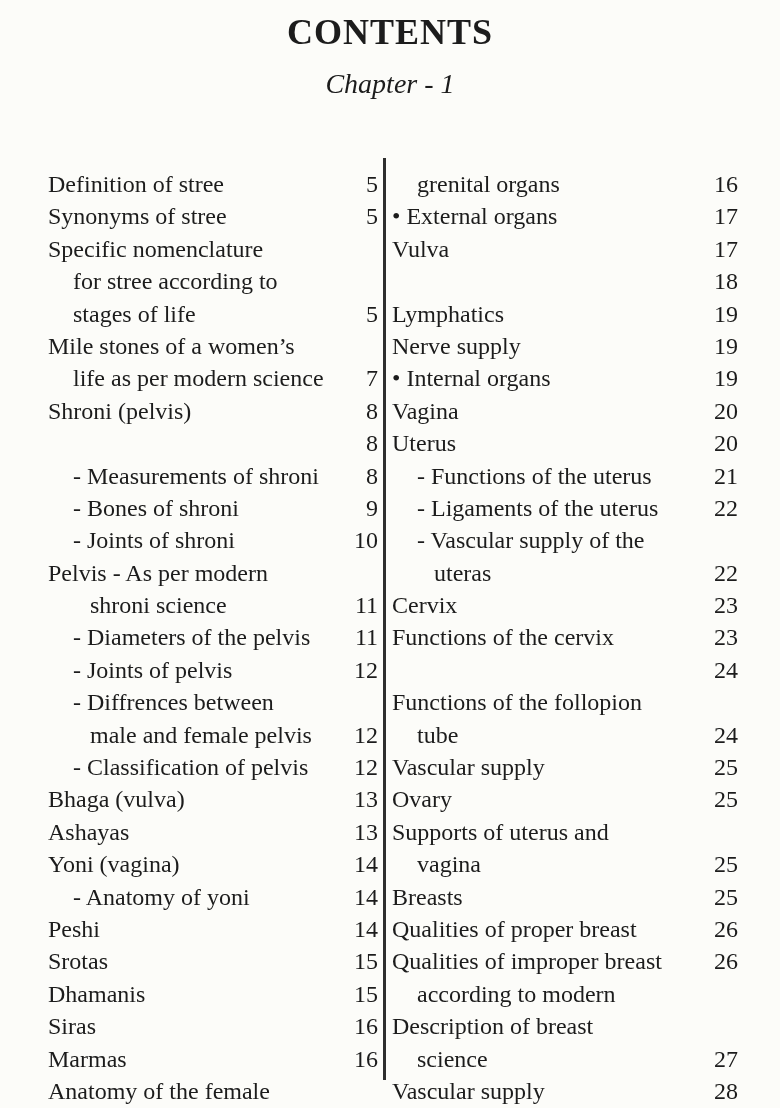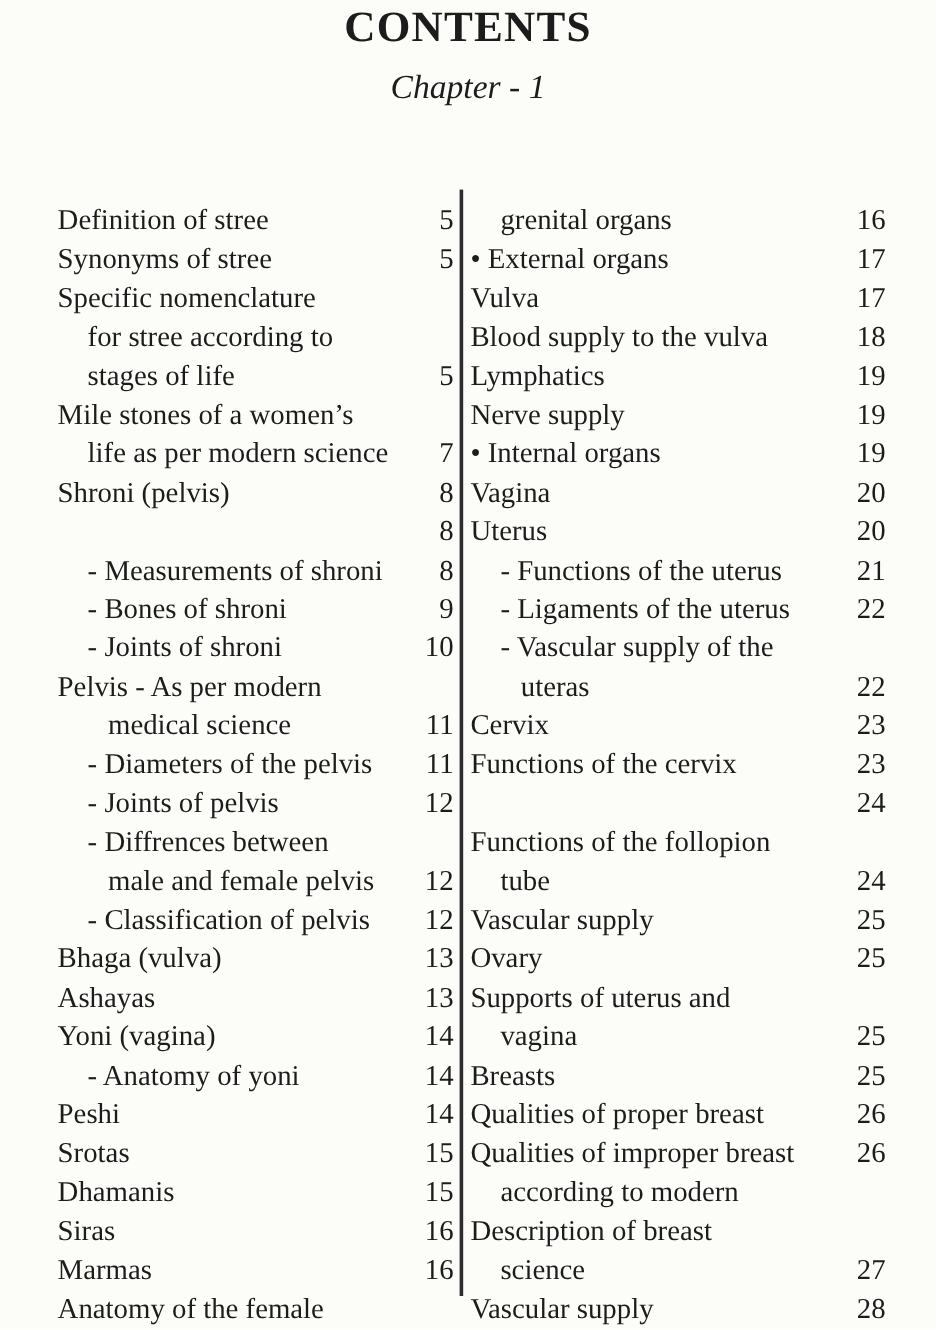--- a/index.html
+++ b/index.html
@@ -11,21 +11,21 @@
     position: relative;
     width: 780px;
     height: 1108px;
     background: var(--paper, #fcfcf9);
     font-family: "Liberation Serif", "DejaVu Serif", serif;
     color: var(--ink, #1c1c1c);
     overflow: hidden;
   }
   .header {
     text-align: center;
-    padding-top: 0;
+    padding-top: 10px;
   }
   .title {
     margin: 0;
     font-size: 36px;
     font-weight: 700;
     letter-spacing: 1px;
     line-height: 44px;
   }
   .chapter {
     margin: 14px 0 0 0;
@@ -131,21 +131,21 @@
       </div>
       <div class="toc-row indent-1">
         <span class="toc-label">- Joints of shroni</span>
         <span class="toc-page">10</span>
       </div>
       <div class="toc-row indent-0">
         <span class="toc-label">Pelvis - As per modern</span>
         <span class="toc-page"></span>
       </div>
       <div class="toc-row indent-2">
-        <span class="toc-label">medical science</span>
+        <span class="toc-label">shroni science</span>
         <span class="toc-page">11</span>
       </div>
       <div class="toc-row indent-1">
         <span class="toc-label">- Diameters of the pelvis</span>
         <span class="toc-page">11</span>
       </div>
       <div class="toc-row indent-1">
         <span class="toc-label">- Joints of pelvis</span>
         <span class="toc-page">12</span>
       </div>
@@ -209,21 +209,20 @@
       </div>
       <div class="toc-row indent-0">
         <span class="toc-label">• External organs</span>
         <span class="toc-page">17</span>
       </div>
       <div class="toc-row indent-0">
         <span class="toc-label">Vulva</span>
         <span class="toc-page">17</span>
       </div>
       <div class="toc-row indent-0">
-        <span class="toc-label">Blood supply to the vulva</span>
         <span class="toc-page">18</span>
       </div>
       <div class="toc-row indent-0">
         <span class="toc-label">Lymphatics</span>
         <span class="toc-page">19</span>
       </div>
       <div class="toc-row indent-0">
         <span class="toc-label">Nerve supply</span>
         <span class="toc-page">19</span>
       </div>

